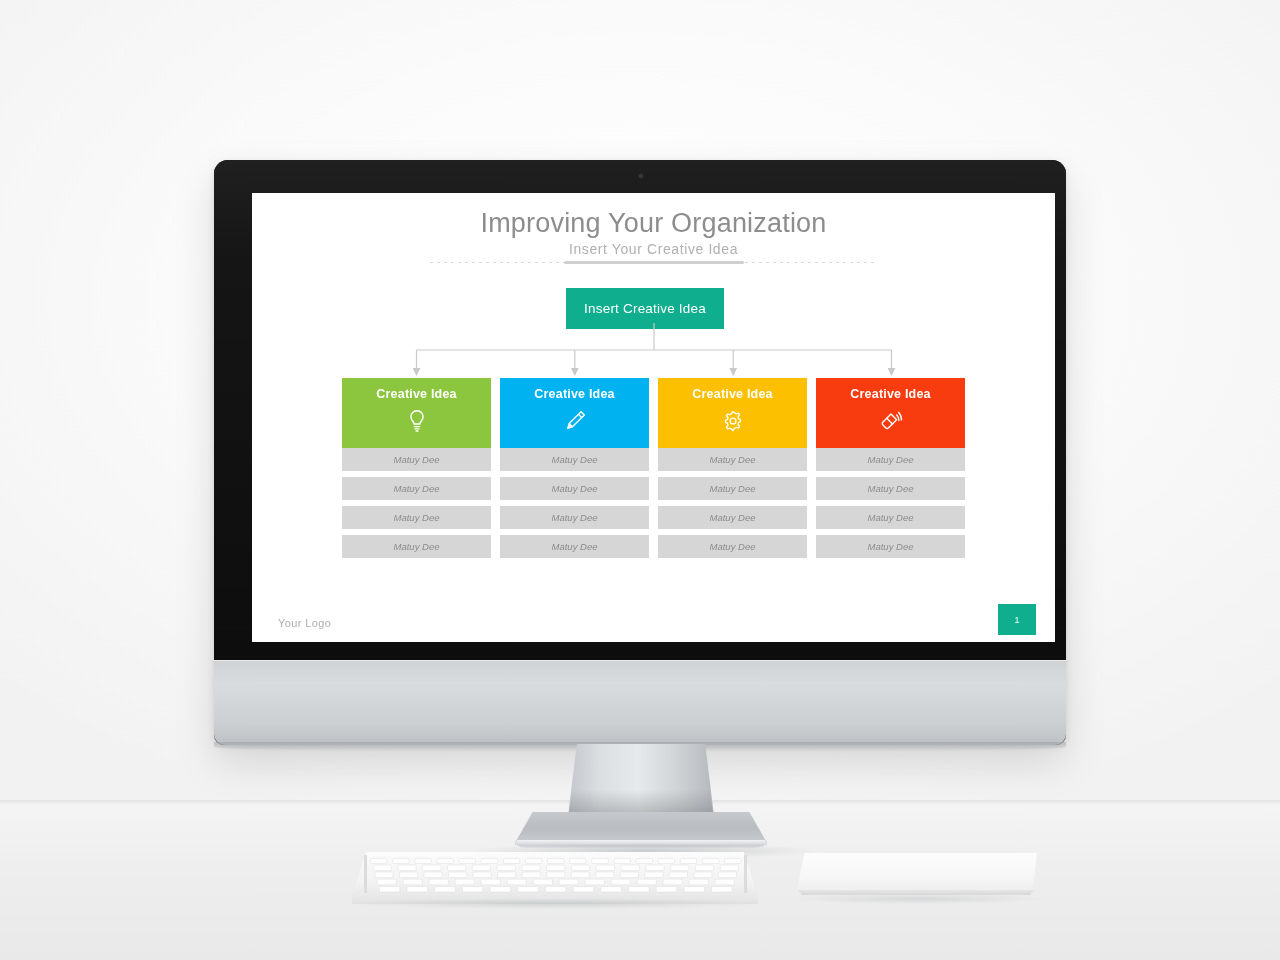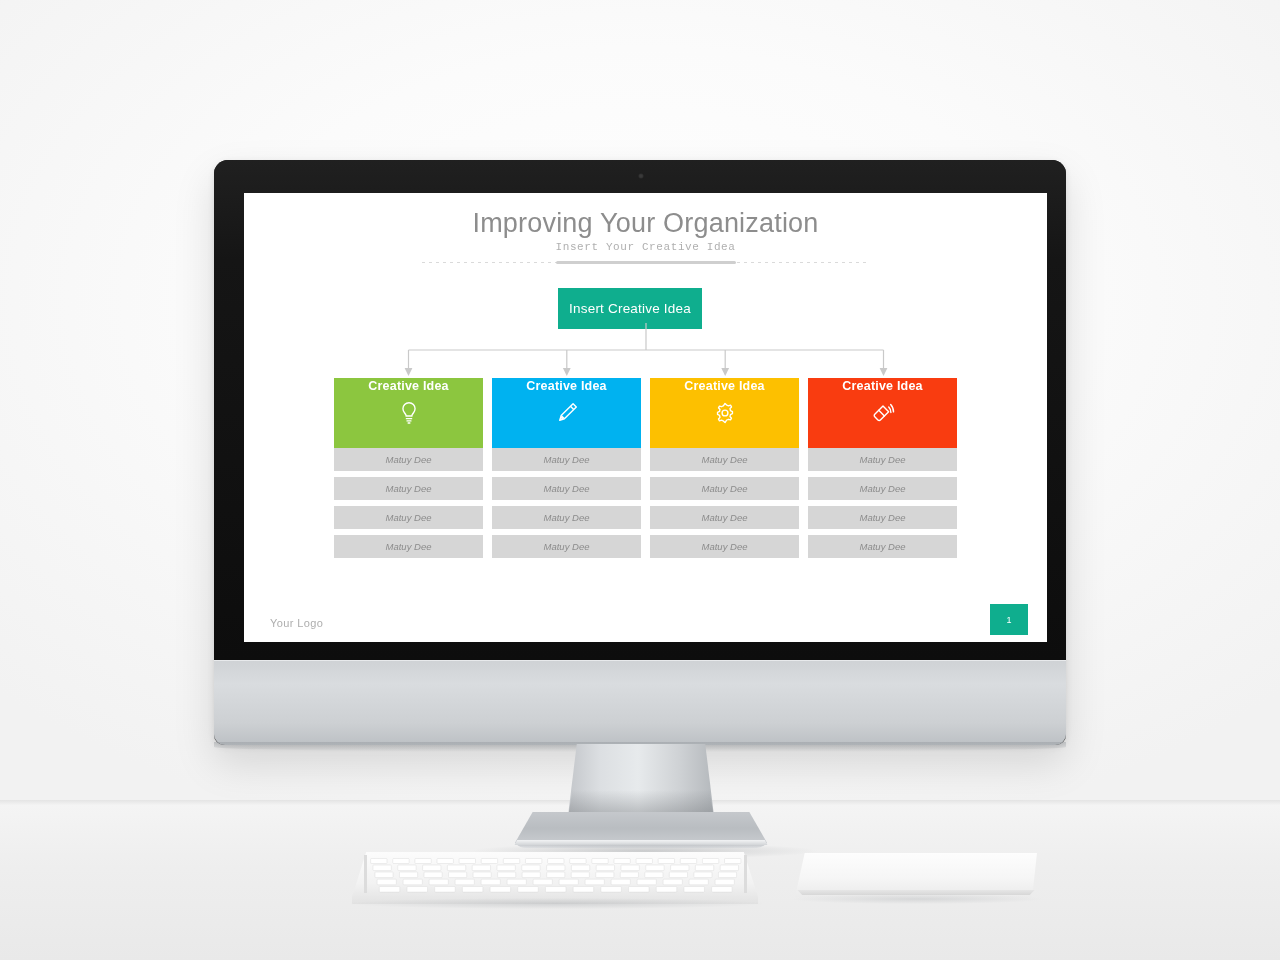--- a/index.html
+++ b/index.html
@@ -105,43 +105,42 @@
   .monitor-ground-shadow {
     position: absolute;
     left: 470px; top: 843px;
     width: 350px; height: 16px;
     background: radial-gradient(ellipse at center, rgba(130,134,138,0.35) 0%, rgba(180,184,188,0) 70%);
   }
 
   
   .slide {
     position: absolute;
-    left: 244px; top: 193px;
+    left: 252px; top: 193px;
     width: 803px; height: 449px;
     background: #ffffff;
     overflow: hidden;
   }
 
   .slide-title {
     position: absolute;
     left: 0; top: 15px; width: 803px;
     text-align: center;
     font-size: 27px;
     font-weight: 400;
     color: #8d8d8d;
     letter-spacing: 0.2px;
   }
   .slide-subtitle {
     position: absolute;
     left: 0; top: 48px; width: 803px;
     text-align: center;
-    font-size: 11px;
+    font-size: 14px;
     color: #b0b0b0;
     letter-spacing: 0.6px;
-    font-family: Liberation Mono, monospace;
   }
 
   .divider {
     position: absolute;
     left: 178px; top: 68px;
     width: 448px; height: 4px;
   }
   .divider-dots {
     position: absolute;
     left: 0; top: 1px; width: 448px; height: 1px;
@@ -152,21 +151,21 @@
     left: 134px; top: 0px;
     width: 180px; height: 3px;
     background: #cfcfcf;
     border-radius: 2px;
   }
 
   
   .root-node {
     position: absolute;
     left: 314px; top: 95px;
-    width: 144px; height: 41px;
+    width: 158px; height: 41px;
     background: #0fae8e;
     color: #ffffff;
     font-size: 13.5px;
     display: flex;
     align-items: center;
     justify-content: center;
     letter-spacing: 0.2px;
   }
 
   
@@ -185,21 +184,21 @@
     gap: 9px;
   }
   .card { width: 149px; }
   .card-header {
     height: 70px;
     position: relative;
     display: flex;
     flex-direction: column;
     align-items: center;
     justify-content: flex-start;
-    padding-top: 1px;
+    padding-top: 9px;
   }
   .card-header-title {
     font-size: 12.5px;
     font-weight: bold;
     color: #ffffff;
     letter-spacing: 0.2px;
   }
   .card-icon {
     margin-top: 5px;
     width: 30px; height: 30px;

